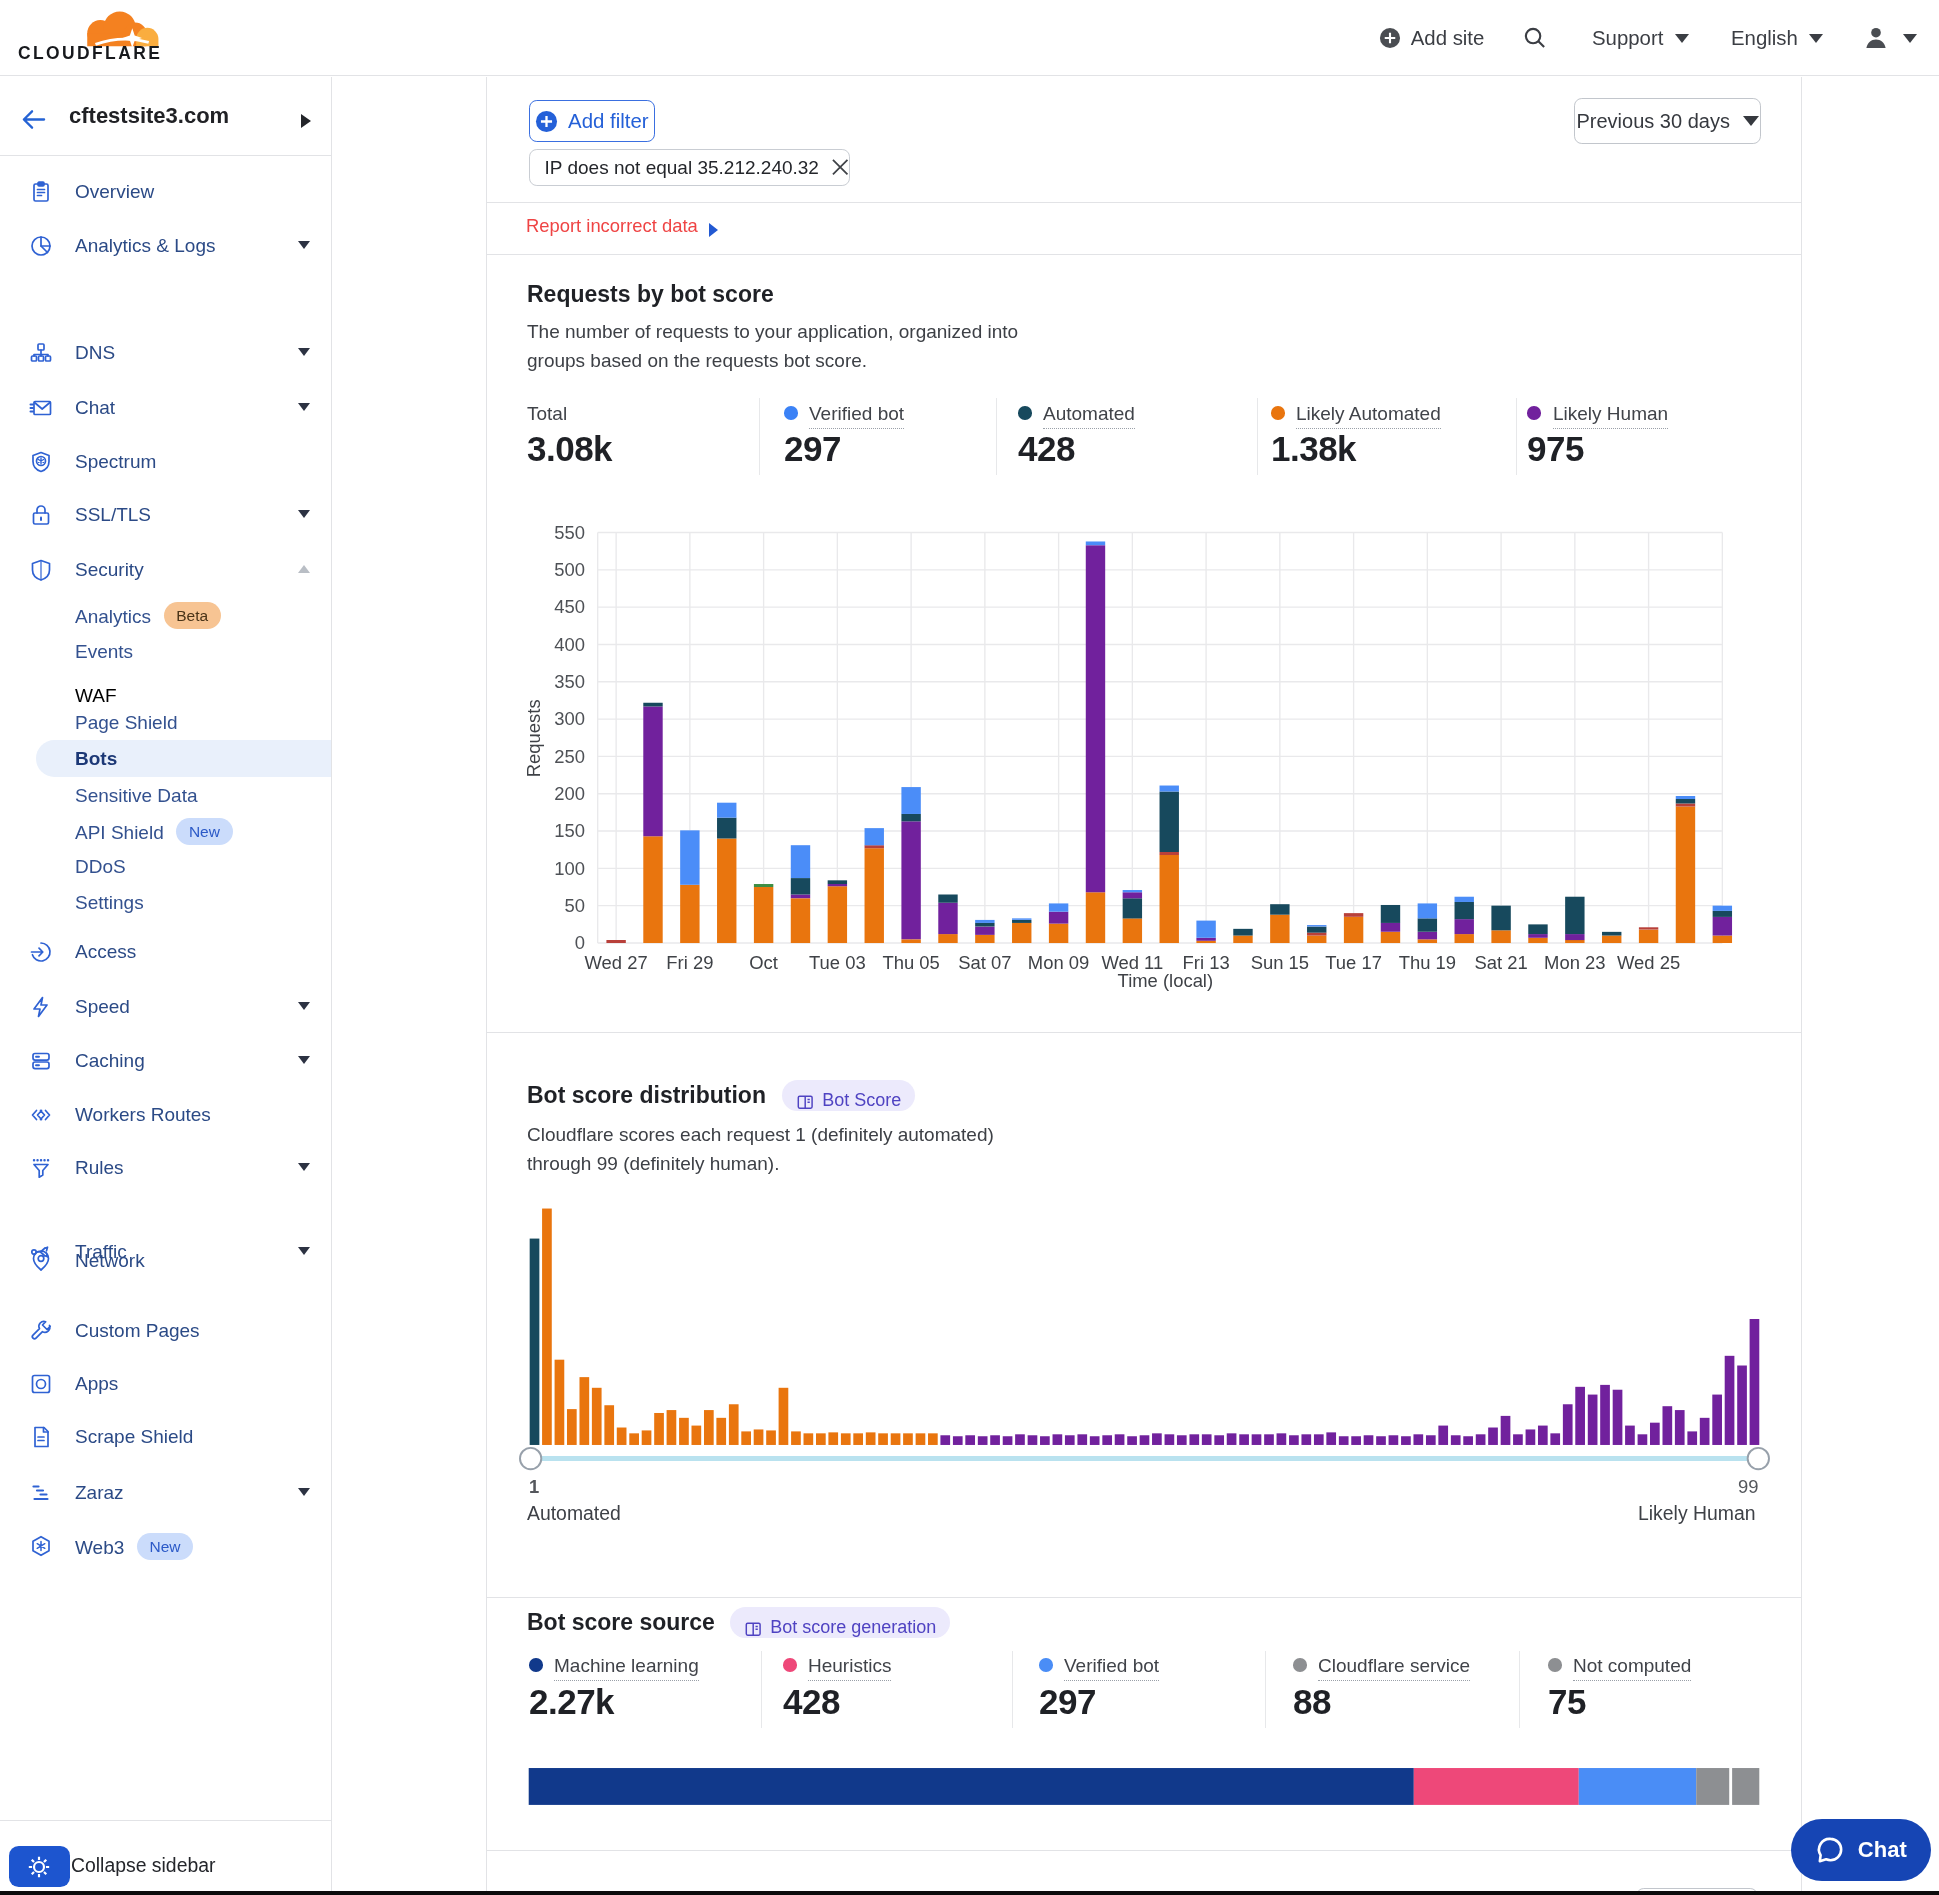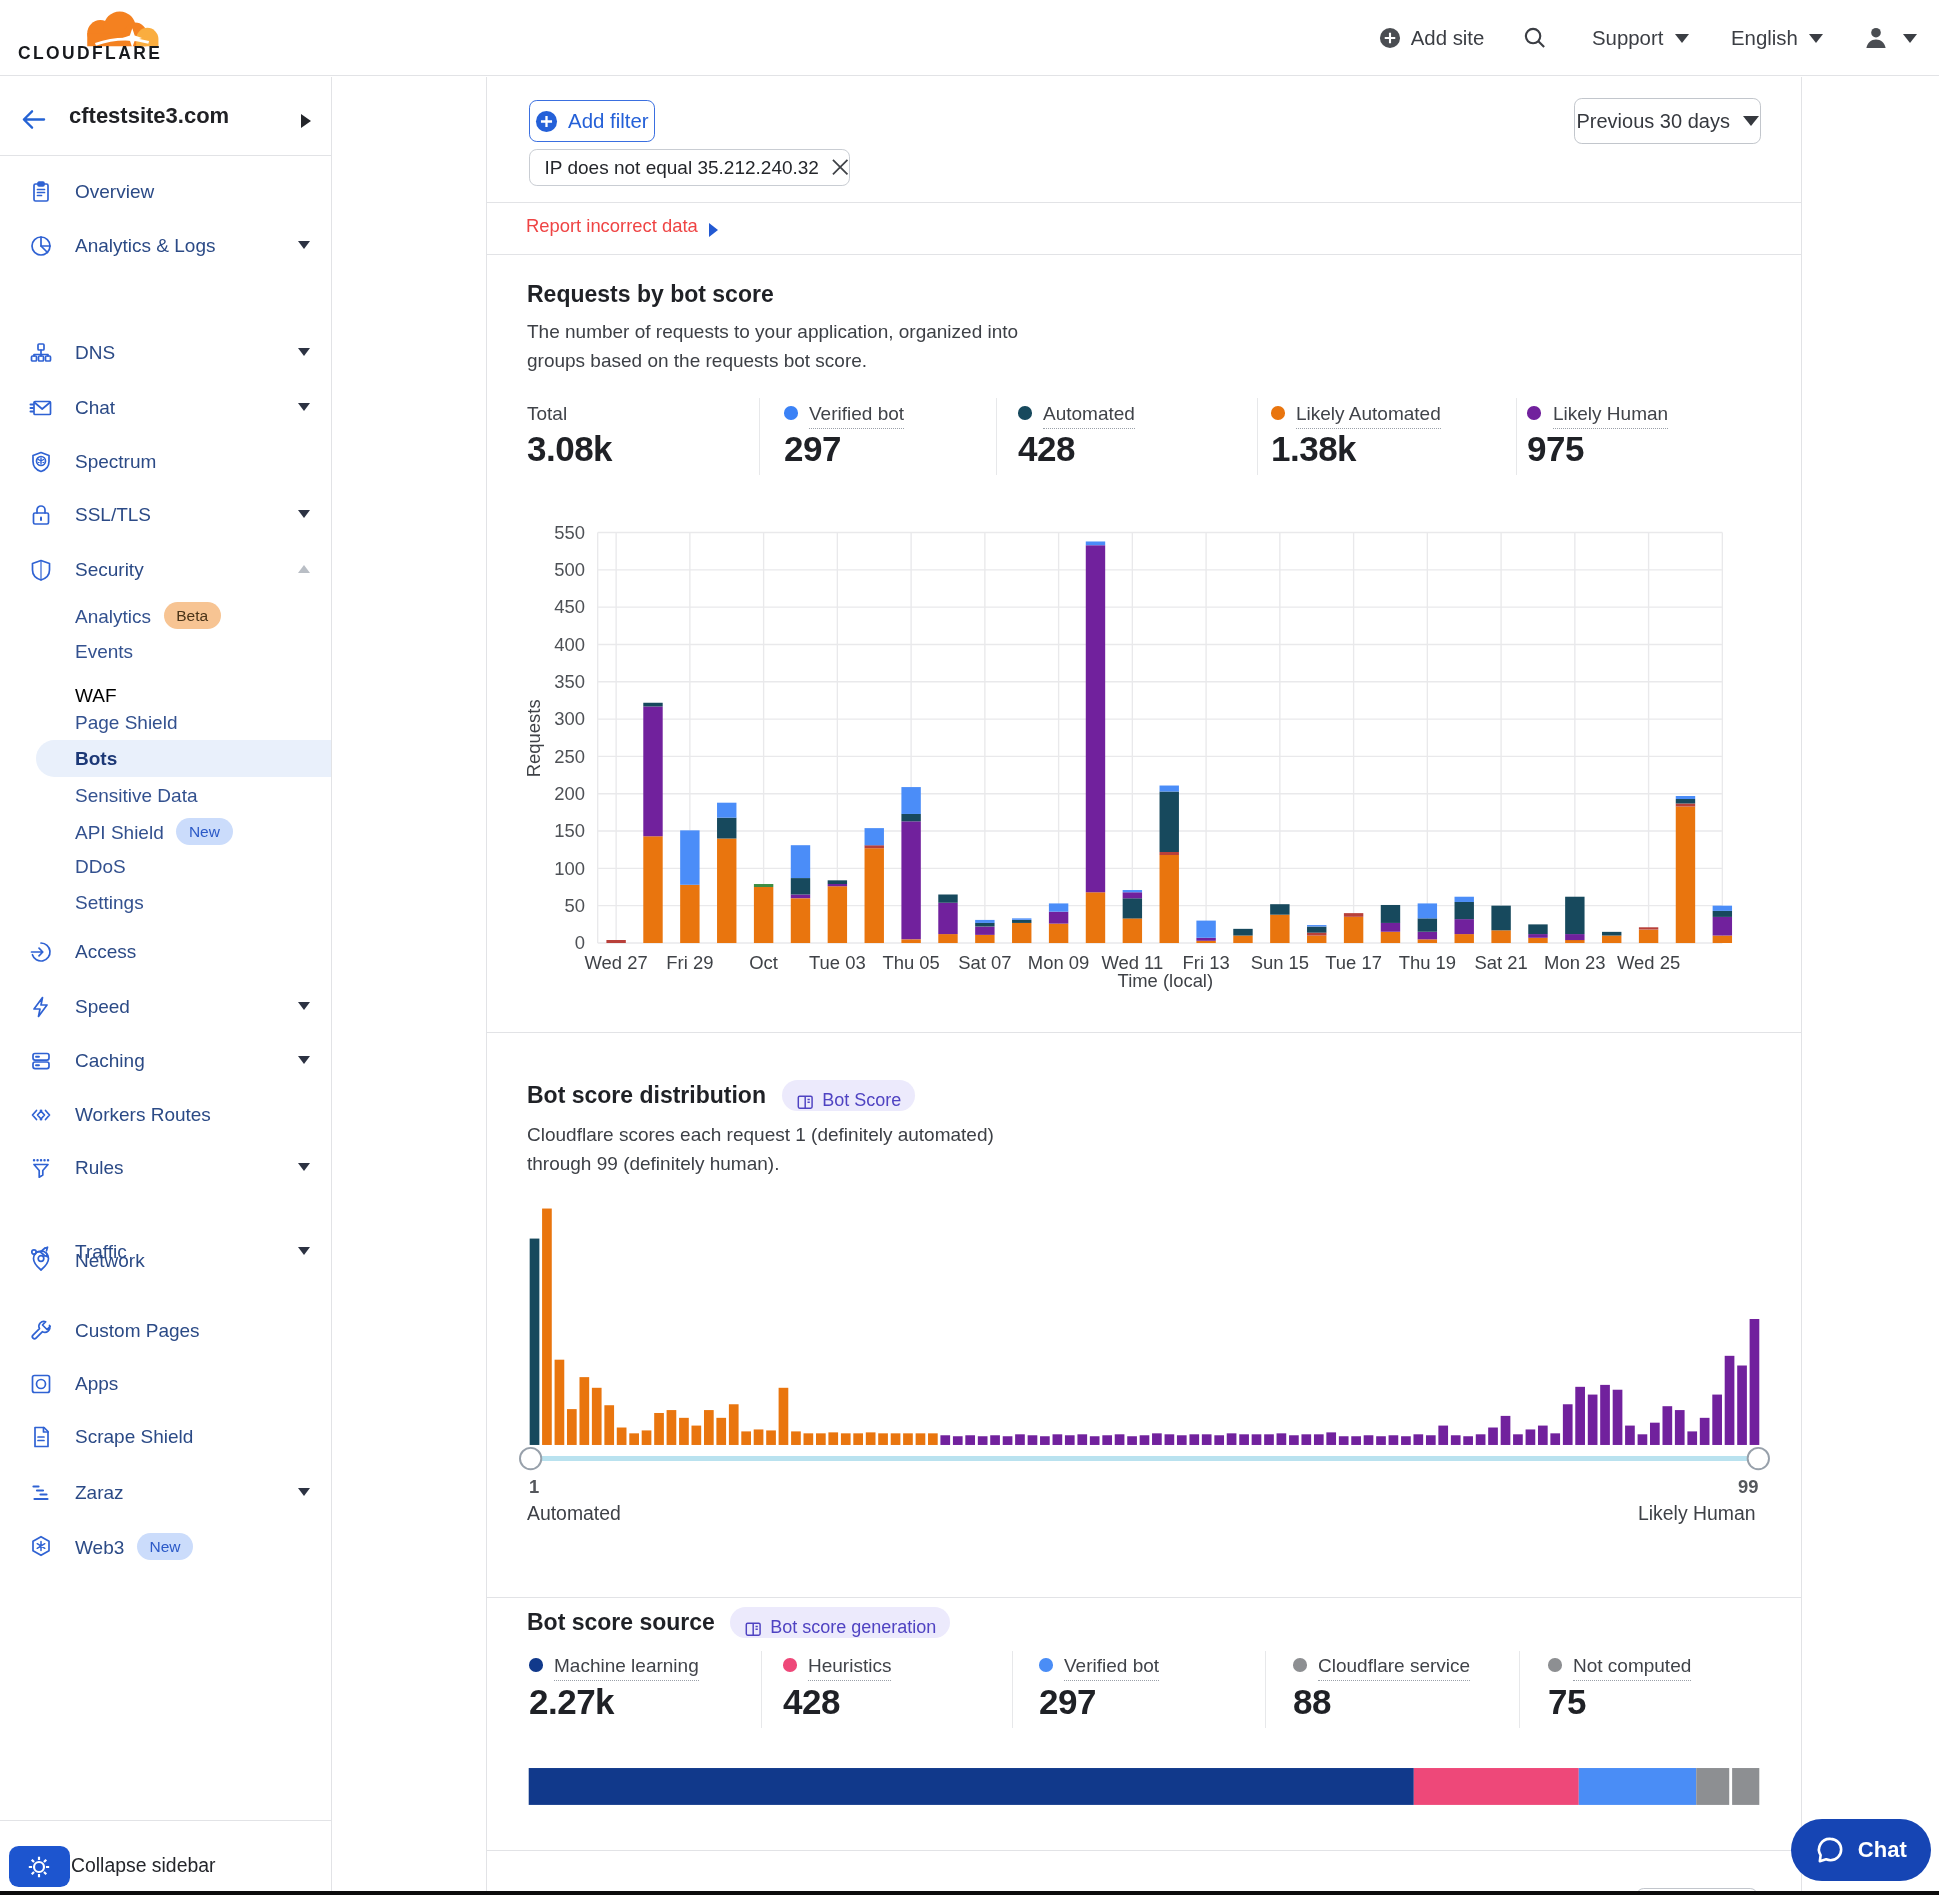--- a/index.html
+++ b/index.html
@@ -561,21 +561,21 @@
       <rect x="1251.6" y="231.0" width="10" height="28" fill="#71219d"></rect>
       <rect x="1264.5" y="207.0" width="10" height="52" fill="#71219d"></rect>
       <rect x="1277.3" y="167.0" width="10" height="92" fill="#71219d"></rect>
       <rect x="1290.2" y="177.0" width="10" height="82" fill="#71219d"></rect>
       <rect x="1303.0" y="129.0" width="10" height="130" fill="#71219d"></rect>
       <rect x="44" y="270.5" width="1269" height="5" rx="2.5" fill="#b9e2ef"></rect>
       <circle cx="45" cy="273" r="11" fill="#fff" stroke="#97a0aa" stroke-width="2"></circle>
       <circle cx="1312" cy="273" r="11" fill="#fff" stroke="#97a0aa" stroke-width="2"></circle>
     </svg>
     <div class="abs" style="left:529px;top:1476px;font-size:18.4px;font-weight:700;color:#54575c">1</div>
-    <div class="abs" style="left:1738px;top:1476px;font-size:18.4px;font-weight:700;color:#54575c">99</div>
+    <div class="abs" style="left:1738px;top:1476px;font-size:18.4px;font-weight:400;color:#54575c">99</div>
     <div class="abs" style="left:527px;top:1502px;font-size:19.4px;color:#3e4147">Automated</div>
     <div class="abs" style="left:1638px;top:1502px;font-size:19.4px;color:#3e4147">Likely Human</div>
     <div class="abs" style="left:527px;top:1607px;display:flex;align-items:center;gap:15.5px">
       <h3>Bot score source</h3>
       <div class="tag" style="position:static"><svg width="18.4" height="18.4" viewBox="0 0 20 20" fill="none" stroke="#4f43c2" stroke-width="1.6">
           <rect x="2.5" y="3.5" width="15" height="13" rx="1.5"></rect>
           <path d="M10 3.5v13M12.5 7h2.5M12.5 10h2.5"></path>
         </svg>Bot score generation</div>
     </div>
     <div class="abs" style="left:529px;top:1658px"><span class="dot" style="background:#11398b"></span></div>

